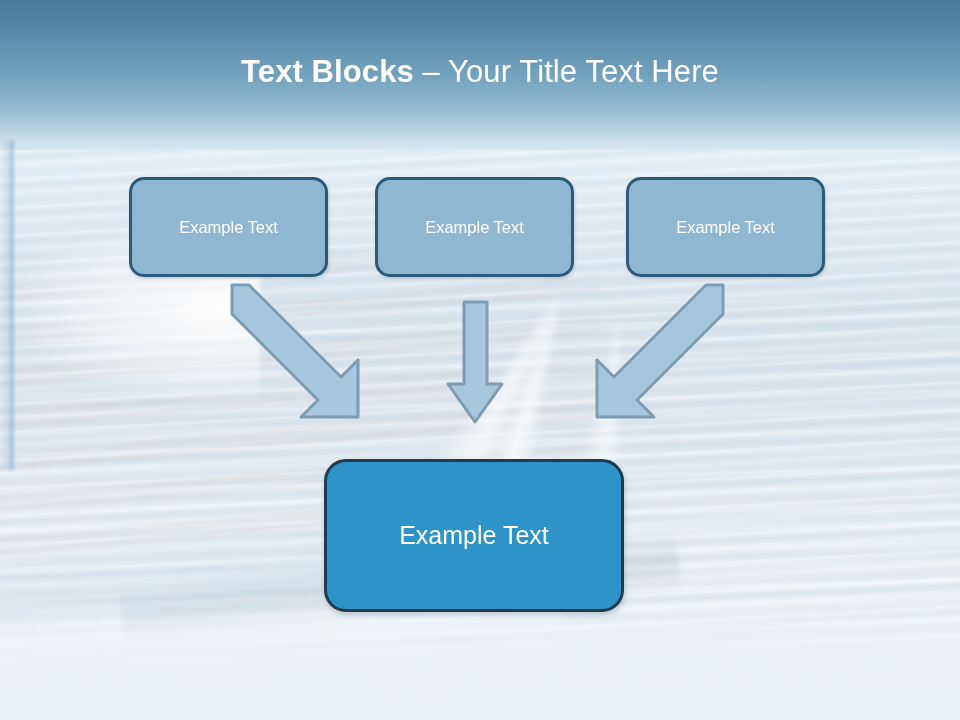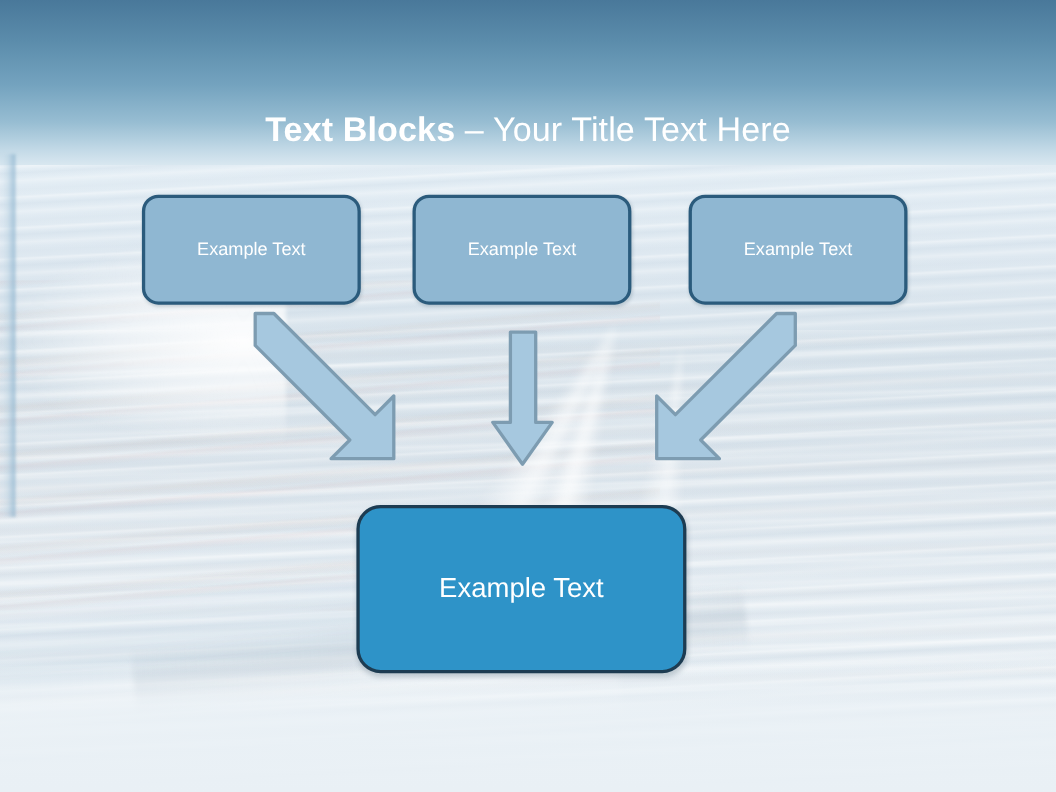--- a/index.html
+++ b/index.html
@@ -197,21 +197,20 @@
     position: absolute;
     left: 0;
     top: 52px;
     width: 960px;
     text-align: center;
     color: #ffffff;
     font-size: 31px;
     line-height: 40px;
     letter-spacing: 0.1px;
     white-space: nowrap;
-    margin-top: 46px;
   }
   .title .b { font-weight: bold; }
   .title .n { font-weight: normal; }
 
   
   .topbox {
     position: absolute;
     width: 199px;
     height: 100px;
     box-sizing: border-box;

